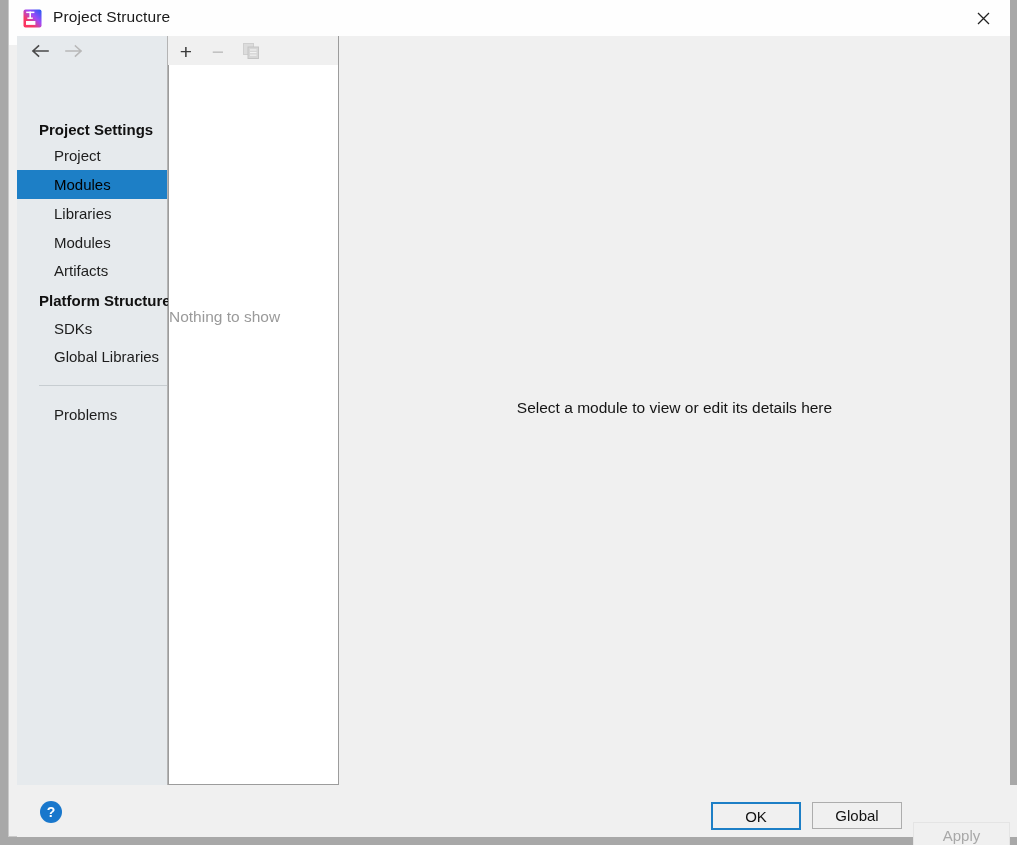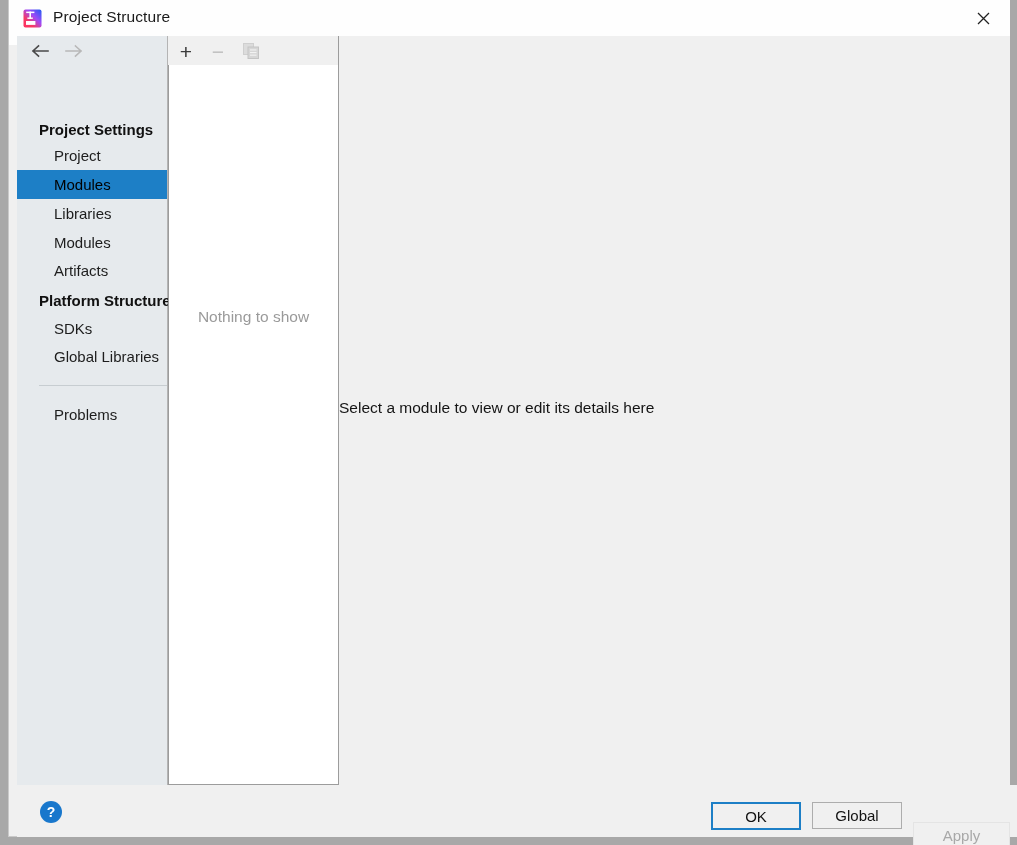--- a/index.html
+++ b/index.html
@@ -189,40 +189,40 @@
     background: #ffffff;
     border-left: 1px solid #9c9c9c;
     border-right: 1px solid #9c9c9c;
     border-bottom: 1px solid #9c9c9c;
     box-sizing: border-box;
   }
   #mid-empty {
     position: absolute;
     left: 0; top: 0;
     width: 169px;
-    text-align: center;
     margin-top: 243px;
     font-size: 15.5px;
     color: #9a9a9a;
     white-space: nowrap;
   }
 
   
   #mainpanel {
     position: absolute;
     left: 330px; top: 36px;
     width: 671px;
     height: 749px;
     background: #f0f0f0;
   }
   #main-msg {
     position: absolute;
     left: 0;
     top: 363px;
     width: 671px;
+    text-align: center;
     font-size: 15.5px;
     color: #141414;
     white-space: nowrap;
   }
 
   
   #buttonbar {
     position: absolute;
     left: 8px; top: 785px;
     width: 1001px;

